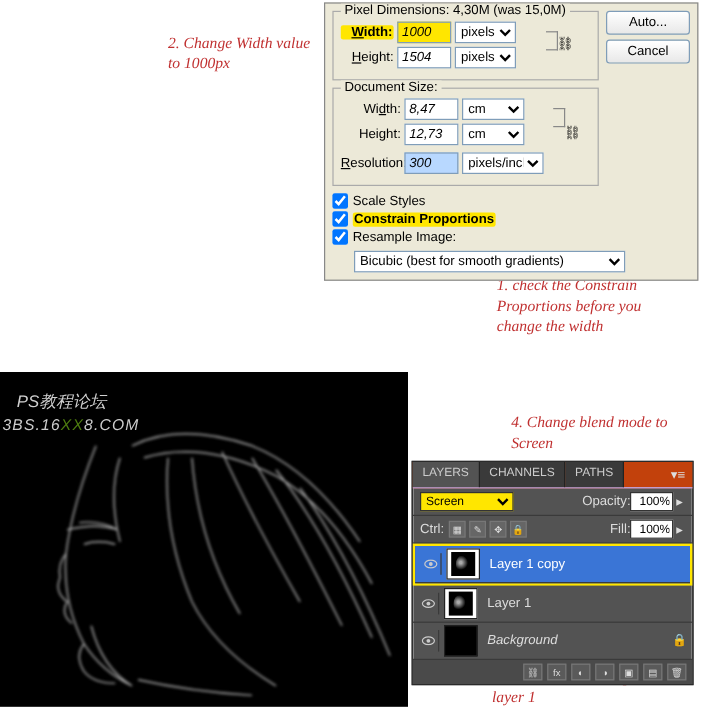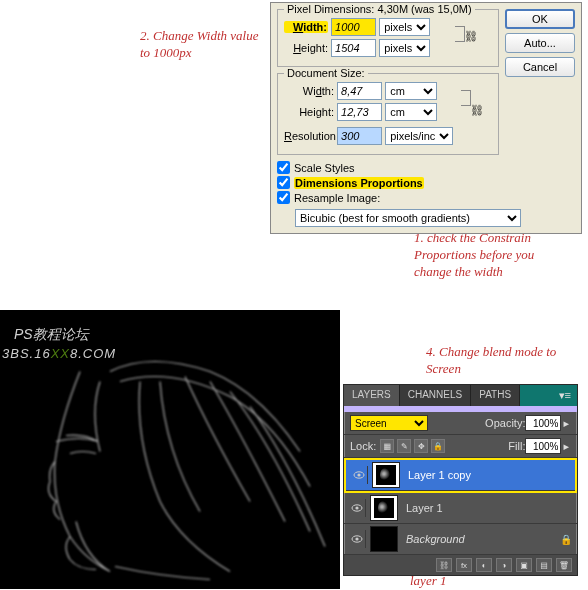--- a/index.html
+++ b/index.html
@@ -25,21 +25,21 @@
 .link-bracket { display: inline-block; width: 10px; height: 36px; border: 1px solid #888; border-left: none; vertical-align: middle; margin-left: 3px; }
 .chain { display: inline-block; width: 12px; text-align: center; }
 
 .artwork { position: absolute; top: 310px; left: 0; width: 340px; height: 279px; background: #000; overflow: hidden; font-style: italic; }
 .artwork svg { width: 100%; height: 100%; }
 .wm { position: absolute; color: #d0d0d0; font-size: 14px; font-family: Arial; }
 .wm2 { position: absolute; color: #ccc; font-size: 13px; font-family: Arial; letter-spacing: 1px; }
 .wm2 .rx { color: #4d7c0f; }
 
 .panel { position: absolute; top: 384px; left: 343px; width: 235px; background: #535353; border: 1px solid #2a2a2a; color: #ddd; font-size: 11px; box-shadow: 0 0 0 1px #888 inset; }
-.tabs { display: flex; background: #0f766e; border-bottom: 6px solid #c4b5fd; text-align: center; }
+.tabs { display: flex; background: #c2410c; border-bottom: 1px solid #c4b5fd; text-align: center; }
 .tab { padding: 4px 8px; font-size: 10px; color: #ccc; background: #3a3a3a; border-right: 1px solid #222; }
 .tab.active { background: #535353; }
 .panelmenu { margin-left: auto; padding: 4px 6px; }
 .panel-row { display: flex; align-items: center; padding: 3px 6px; border-bottom: 1px solid #3a3a3a; }
 .panel-row select, .panel-row input { font-size: 10px; height: 16px; border: 1px solid #333; }
 .blend-select { width: 78px; background: #ffe600; }
 .pct { width: 36px; background: #fff; text-align: right; padding-right: 2px; }
 .lock-icons { display: flex; gap: 3px; margin-left: 4px; }
 .lock-icons span { width: 14px; height: 14px; border: 1px solid #777; background: #666; display: inline-flex; align-items: center; justify-content: center; font-size: 8px; }
 
@@ -62,21 +62,20 @@
 </head>
 <body>
 
 <div class="annotation" style="top:28px;left:140px;width:120px">2. Change Width value to 1000px</div>
 <div class="annotation" style="top:230px;left:414px;width:160px">1. check the  Constrain Proportions before you change the width</div>
 <div class="annotation" style="top:344px;left:426px;width:150px">4. Change blend mode to Screen</div>
 <div class="annotation" style="top:556px;left:410px;width:160px">3. Press Ctrl+J to duplicate layer 1</div>
 
 <div class="dialog">
   <div class="btns">
-    <button class="btn ok">OK</button>
     <button class="btn">Auto...</button>
     <button class="btn">Cancel</button>
   </div>
 
   <div class="fieldset" style="width:222px">
     <div class="legend">
       <span>Pixel Dimensions:</span>
       <span>4,30M (was 15,0M)</span>
     </div>
     <div class="row">
@@ -113,21 +112,21 @@
       <select style="width:68px"><option>pixels/inch</option></select>
     </div>
   </div>
 
   <div class="check">
     <input type="checkbox" checked="" style="">
     <span>Scale Styles</span>
   </div>
   <div class="check">
     <input type="checkbox" checked="" style="">
-    <span class="hl">Dimensions Proportions</span>
+    <span class="hl">Constrain Proportions</span>
   </div>
   <div class="check">
     <input type="checkbox" checked="" style="">
     <span>Resample Image:</span>
   </div>
   <select class="resample-select">
     <option>Bicubic (best for smooth gradients)</option>
   </select>
 </div>
 
@@ -174,21 +173,21 @@
   <div class="panel-row">
     <select class="blend-select">
       <option>Screen</option>
     </select>
     <span style="margin-left:auto">Opacity:</span>
     <input class="pct" value="100%" style="">
     <span style="padding:0 2px">▸</span>
   </div>
 
   <div class="panel-row">
-    <span>Lock:</span>
+    <span>Ctrl:</span>
     <div class="lock-icons">
       <span>▦</span>
       <span>✎</span>
       <span>✥</span>
       <span>🔒</span>
     </div>
     <span style="margin-left:auto">Fill:</span>
     <input class="pct" value="100%" style="">
     <span style="padding:0 2px">▸</span>
   </div>

